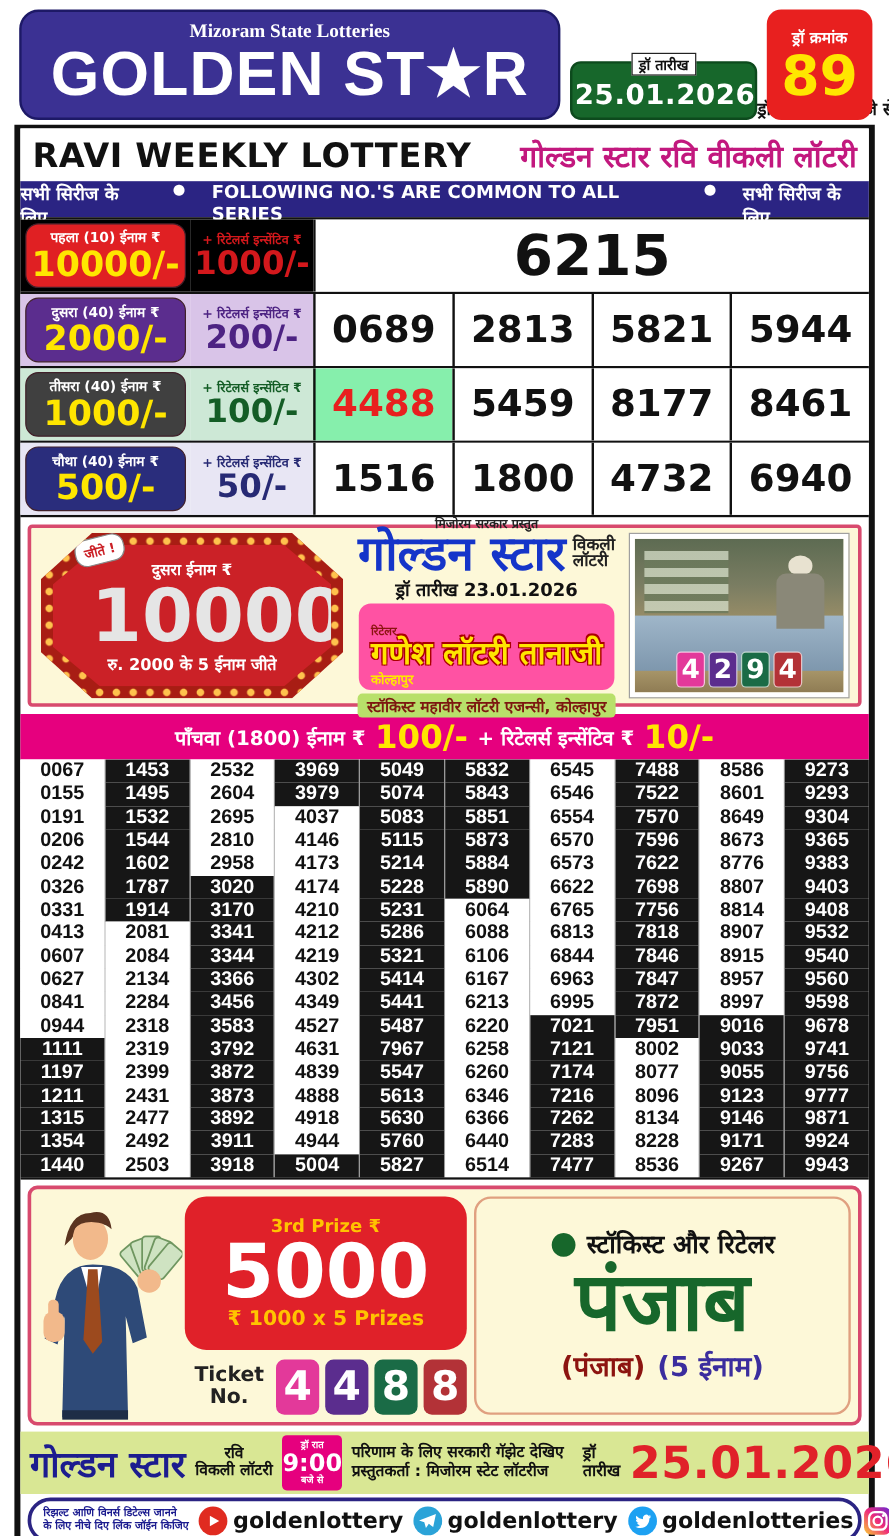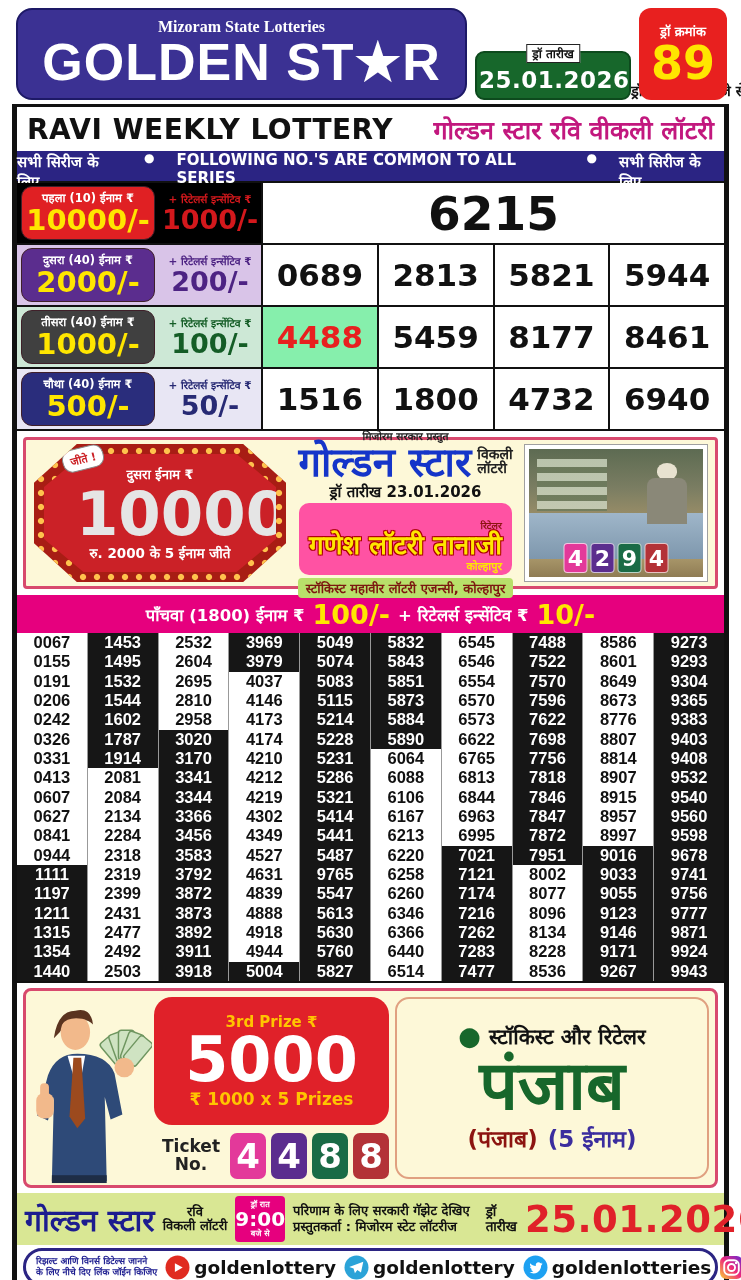--- a/index.html
+++ b/index.html
@@ -58,21 +58,21 @@
   .win-tag { position:absolute; top:3px; left:28px; background:#fff; color:#cb2127; font-size:11px; font-weight:800; padding:3px 7px; border-radius:10px; transform:rotate(-14deg); border:1px solid #888; z-index:2; }
   .mq-sub { color:#fff; font-size:13px; font-weight:bold; }
   .mq-big { color:#e5e5e5; font-size:61px; font-weight:800; line-height:1;margin-left:44px; }
   .mq-note { color:#fff; font-size:13.5px; font-weight:bold; }
   .ad-center { flex:1; display:flex; flex-direction:column; align-items:center; }
   .ad-presents { font-size:10.5px; font-weight:bold; color:#222; }
   .ad-brand-line { display:flex; align-items:center; gap:6px; line-height:0.95; }
   .ad-brand { color:#1535c9; font-size:40px; font-weight:800; }
   .ad-brand-side { font-size:14px; font-weight:800; color:#222; text-align:left; }
   .ad-date { font-size:15px; font-weight:800; color:#111; }
-  .ad-retail-box { margin-top:2px; background:#ff52a3; border-radius:10px; padding:16px 10px 2px; text-align:right; }
+  .ad-retail-box { margin-top:2px; background:#ff52a3; border-radius:10px; padding:16px 10px 2px; text-align:left; }
   .ad-retail-tag { font-size:9.5px; font-weight:bold; color:#8c1410; }
   .ad-retailer { font-size:26px; font-weight:800; color:#ffe600; text-shadow:1px 1px 0 #a00, -1px 1px 0 #a00, 1px -1px 0 #a00, -1px -1px 0 #a00; line-height:1; }
   .ad-city { font-size:11px; font-weight:bold; color:#ffe600; }
   .ad-stockist { margin-top:3px; background:#b8e06a; border-radius:4px; font-size:13px; font-weight:800; color:#7c1810; padding:1px 8px; }
   .ad-photo { position:relative; width:182px; height:136px; border:4px solid #fff; outline:1px solid #a0a0a0; background:
       linear-gradient(180deg,#5d6b52 0%,#7a7d62 30%,#9c8f68 55%,#b9a878 75%,#8f7c54 100%); overflow:hidden; }
   .photo-shelf { position:absolute; left:8px; top:10px; width:70px; height:52px; background:repeating-linear-gradient(180deg,#cfd8c2 0 8px,#6b7a5c 8px 14px); opacity:0.8; }
   .photo-table { position:absolute; left:0; bottom:18px; width:100%; height:46px; background:linear-gradient(180deg,#9fb6c9,#7e97ad); }
   .photo-man { position:absolute; right:14px; top:14px; width:44px; height:78px; }
   .photo-man .pm-head { position:absolute; top:0; left:12px; width:20px; height:16px; background:#e8e2d0; border-radius:50% 50% 40% 40%; }
@@ -405,21 +405,21 @@
           <div class="grid-cell odd-k">5083</div>
           <div class="grid-cell odd-k">5115</div>
           <div class="grid-cell odd-k">5214</div>
           <div class="grid-cell odd-k">5228</div>
           <div class="grid-cell odd-k">5231</div>
           <div class="grid-cell odd-k">5286</div>
           <div class="grid-cell odd-k">5321</div>
           <div class="grid-cell odd-k">5414</div>
           <div class="grid-cell odd-k">5441</div>
           <div class="grid-cell odd-k">5487</div>
-          <div class="grid-cell odd-k">9765</div>
+          <div class="grid-cell odd-k">7967</div>
           <div class="grid-cell odd-k">5547</div>
           <div class="grid-cell odd-k">5613</div>
           <div class="grid-cell odd-k">5630</div>
           <div class="grid-cell odd-k">5760</div>
           <div class="grid-cell odd-k">5827</div>
         </div>
         <div class="grid-col">
           <div class="grid-cell odd-k">5832</div>
           <div class="grid-cell odd-k">5843</div>
           <div class="grid-cell odd-k">5851</div>

